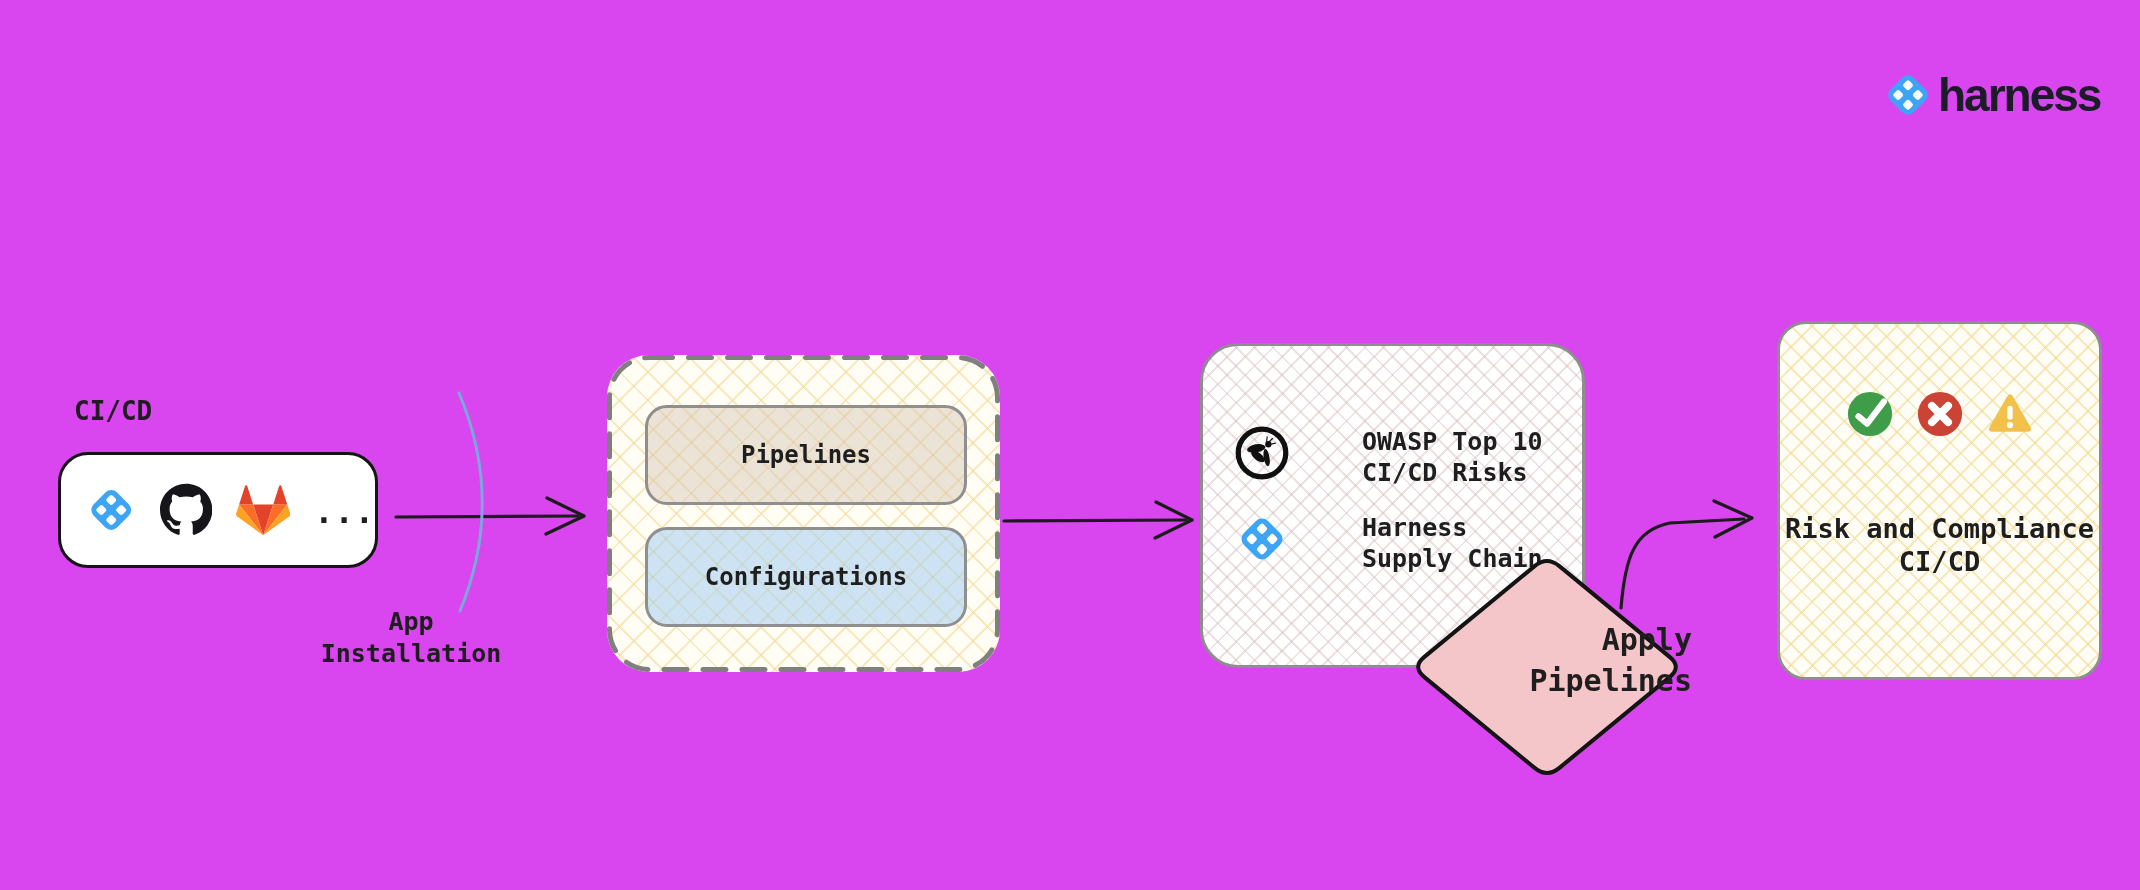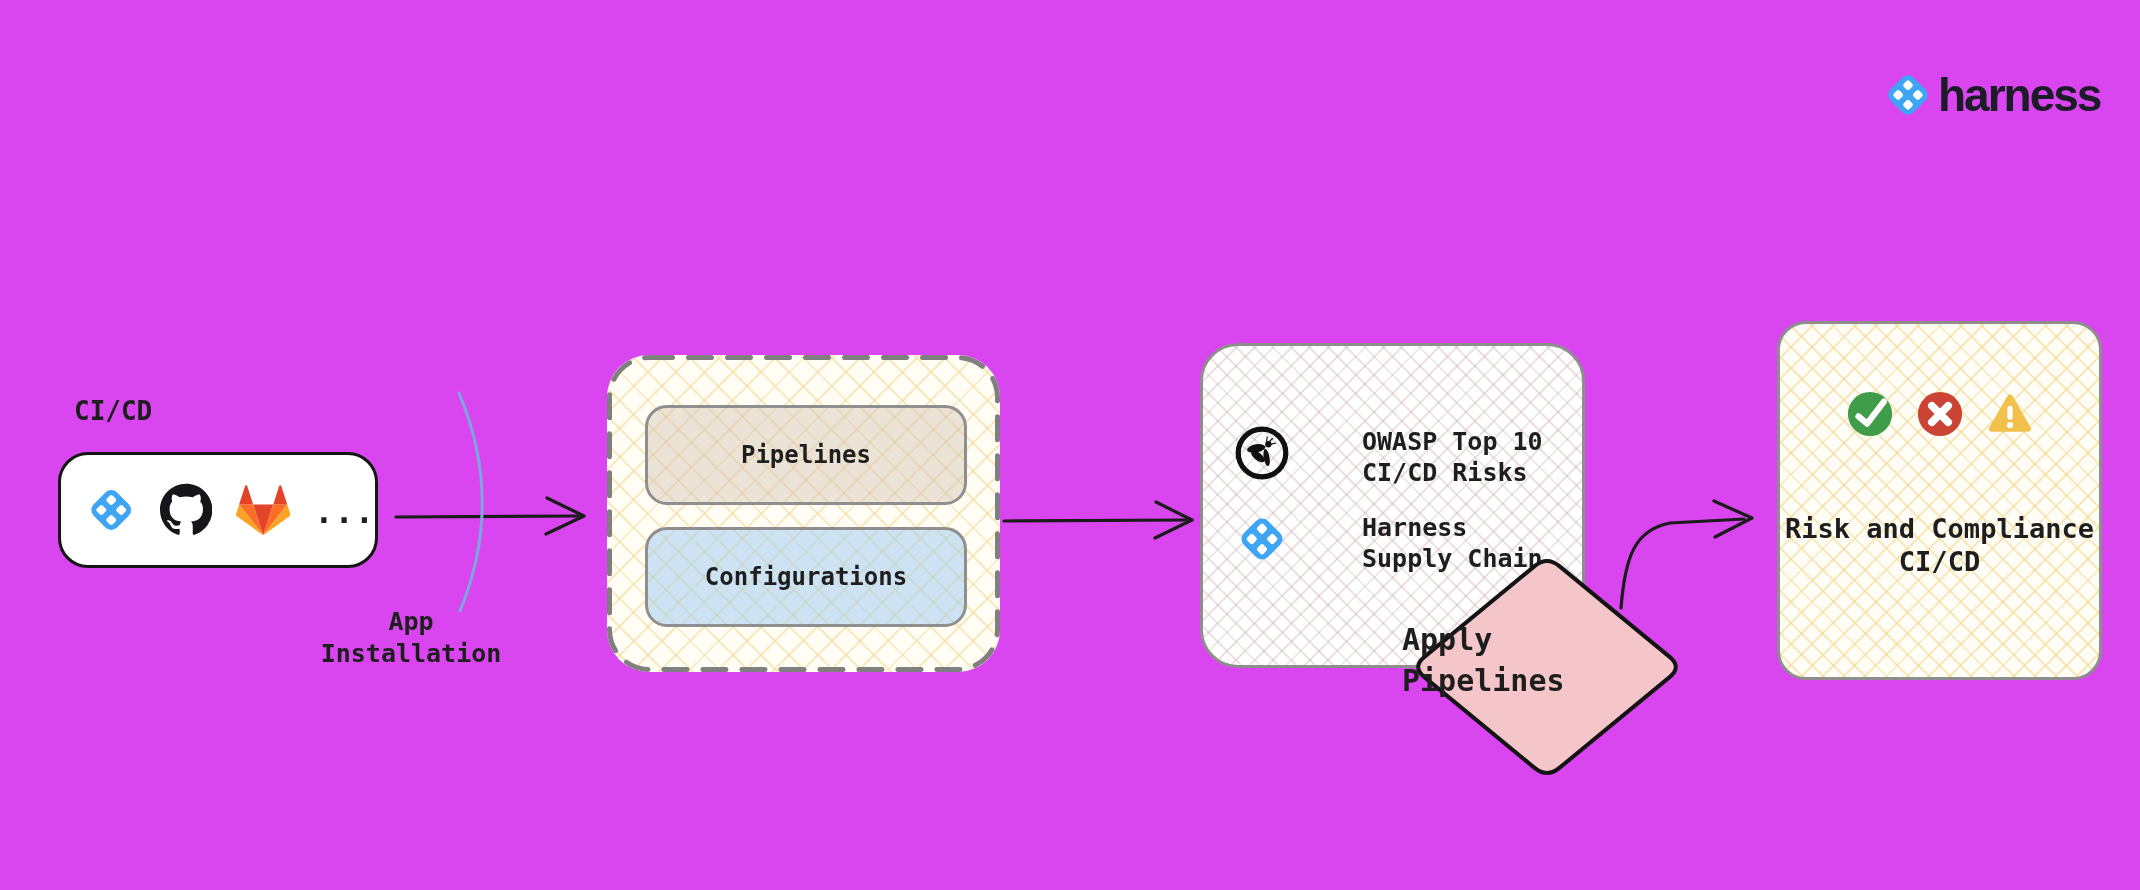--- a/index.html
+++ b/index.html
@@ -78,21 +78,21 @@
   .mid-box{left:1200px;top:343px;width:385px;height:325px;border:3px solid #8e8e8e;border-radius:38px;box-sizing:border-box;}
   .mid-row-icon{position:absolute;}
   .owasp-ic{left:30px;top:78px;width:58px;height:58px;}
   .supply-ic{left:34px;top:168px;width:50px;height:50px;}
   .mid-text{position:absolute;left:115px;font-size:25px;line-height:31px;font-weight:700;margin-left:44px;}
   .mid-text-1{top:80px;}
   .mid-text-2{top:166px;}
 
   
   .diamond-svg{left:1402px;top:545px;}
-  .diamond-text{left:1402px;top:619px;width:290px;text-align:left;font-size:30px;line-height:41px;z-index:6;}
+  .diamond-text{left:1402px;top:619px;width:290px;text-align:right;font-size:30px;line-height:41px;z-index:6;}
 
   
   .right-box{left:1777px;top:321px;width:325px;height:359px;border:3px solid #8e8e8e;border-radius:29px;box-sizing:border-box;}
   .status-row{position:absolute;left:0;right:0;top:66px;display:flex;justify-content:center;gap:22px;}
   .status-row svg{width:48px;height:48px;}
   .posture-text{position:absolute;left:0;right:0;top:188px;text-align:center;font-size:27px;line-height:33px;font-weight:700;}
 
   .arrows{left:0;top:0;z-index:7;pointer-events:none;}
   .layer2{z-index:5;}
 </style>

